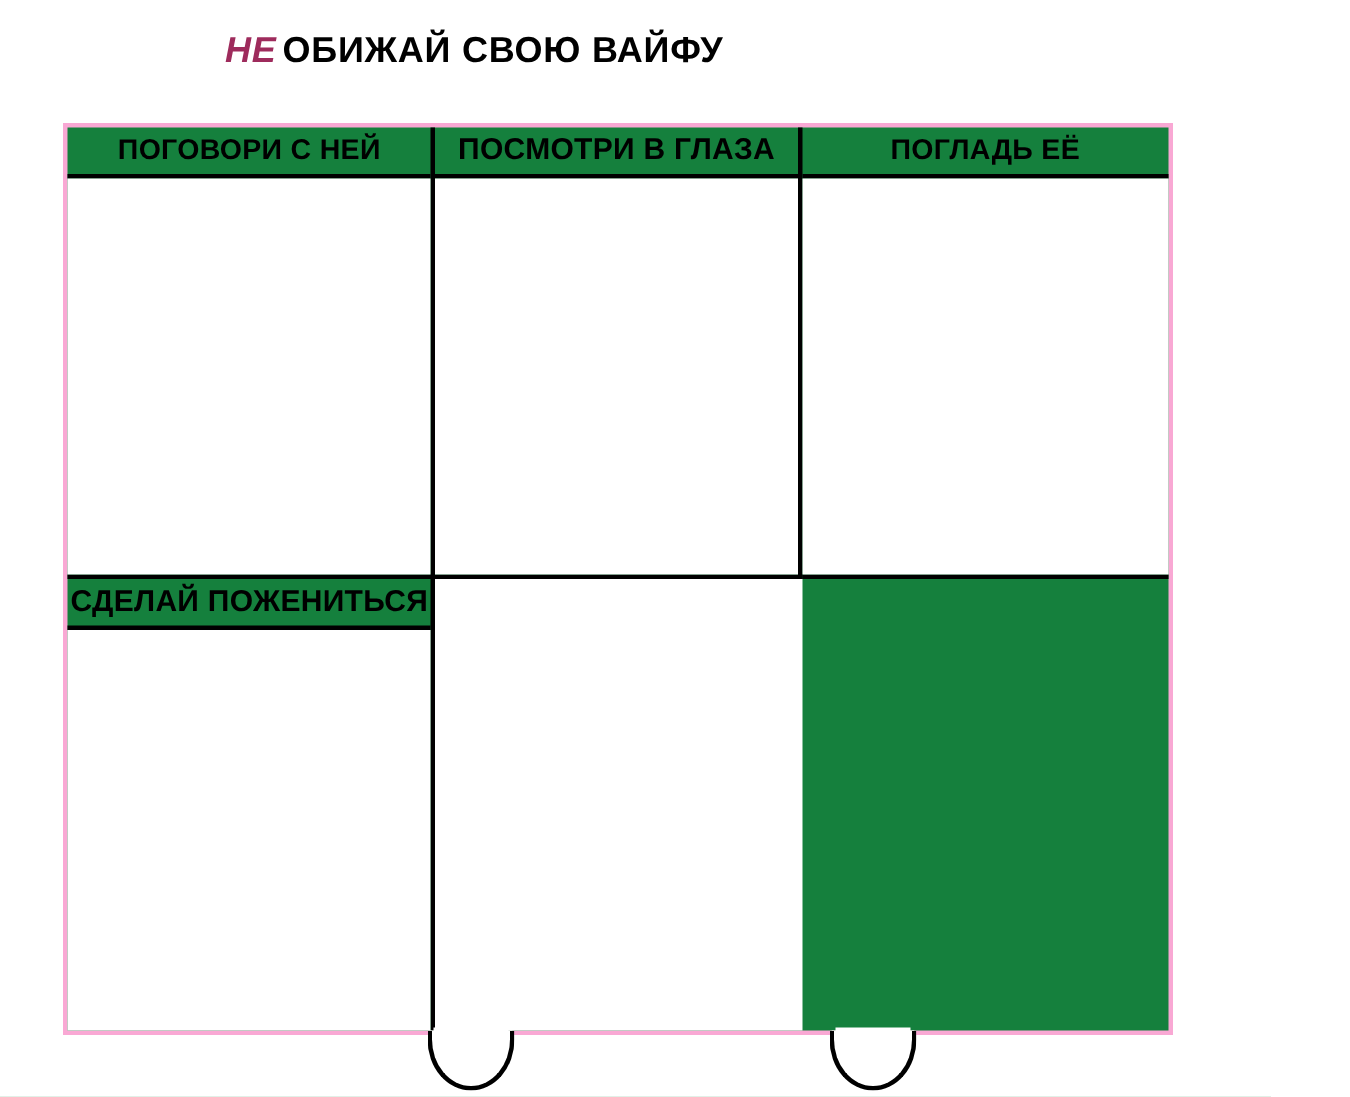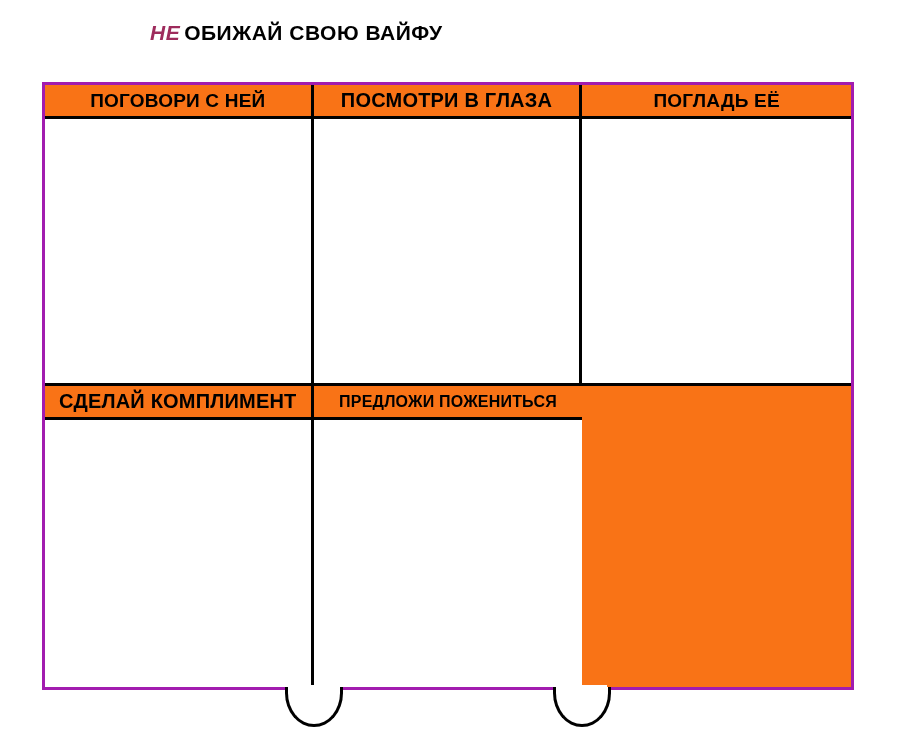--- a/index.html
+++ b/index.html
@@ -20,47 +20,47 @@
     width: 900px;
     height: 731px;
     background: #ffffff;
   }
 
   
   .title {
     position: absolute;
     left: 150px;
     top: 22px;
-    font-size: 21px;
+    font-size: 24px;
     font-weight: bold;
     color: #000000;
     letter-spacing: 0.5px;
     white-space: nowrap;
     line-height: 1;
   }
   .title .neg {
     color: #9e2b5c;
     font-style: italic;
     font-weight: bold;
     margin-right: 4px;
   }
 
   
   .grid {
     position: absolute;
     left: 42px;
     top: 82px;
-    width: 812px;
+    width: 740px;
     height: 608px;
-    border: 3px solid #a21caf;
+    border: 3px solid #f9a8d4;
     box-sizing: border-box;
     display: grid;
     grid-template-columns: 1fr 1fr 1fr;
     grid-template-rows: 1fr 1fr;
-    background: #f97316;
+    background: #15803d;
   }
 
   .cell {
     position: relative;
     box-sizing: border-box;
     border-right: 3px solid #000000;
     border-bottom: 3px solid #000000;
     display: flex;
     flex-direction: column;
   }
@@ -137,27 +137,26 @@
       <div class="cell-label small">ПОСМОТРИ В ГЛАЗА</div>
       <div class="cell-body"></div>
     </div>
 
     <div class="cell col3 row1">
       <div class="cell-label">ПОГЛАДЬ ЕЁ</div>
       <div class="cell-body"></div>
     </div>
 
     <div class="cell col1 row2">
-      <div class="cell-label small">СДЕЛАЙ КОМПЛИМЕНТ</div>
+      <div class="cell-label small">СДЕЛАЙ ПОЖЕНИТЬСЯ</div>
       <div class="cell-body"></div>
     </div>
 
 
     <div class="cell col3 row2">
-      <div class="cell-label tiny">ПРЕДЛОЖИ ПОЖЕНИТЬСЯ</div>
       <div class="cell-body"></div>
     </div>
 
   </div>
 
   <div class="notch notch-1"></div>
   <div class="notch notch-2"></div>
   <div class="notch-cover notch-cover-1"></div>
   <div class="notch-cover notch-cover-2"></div>
 

